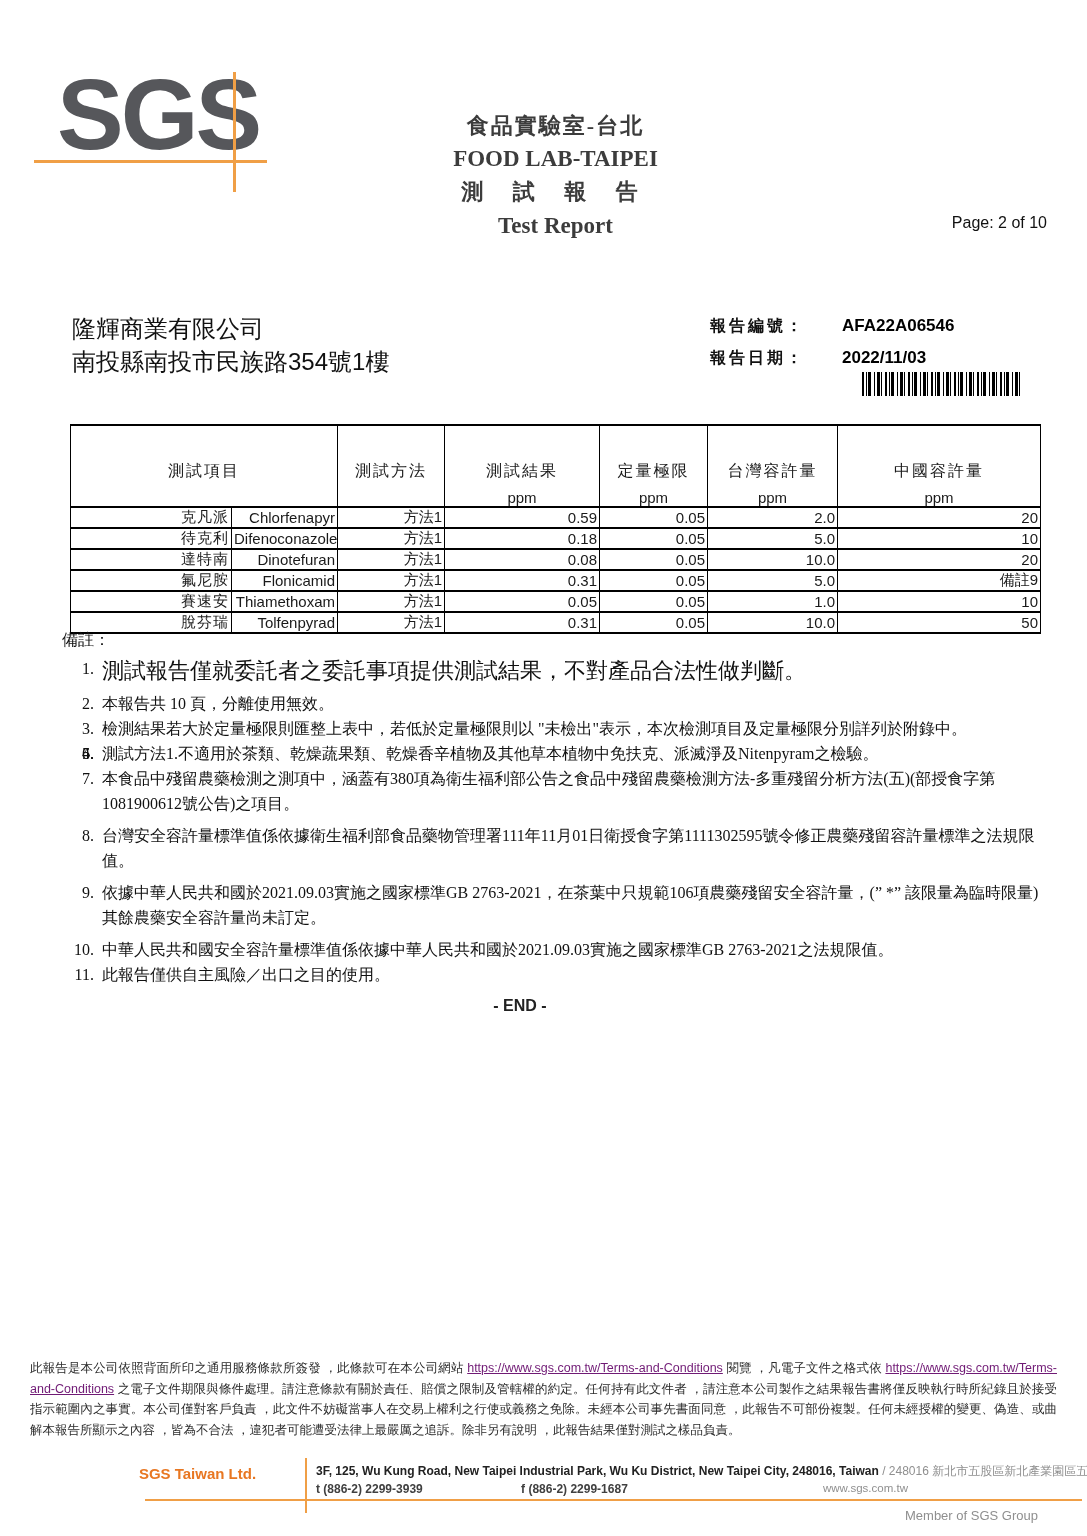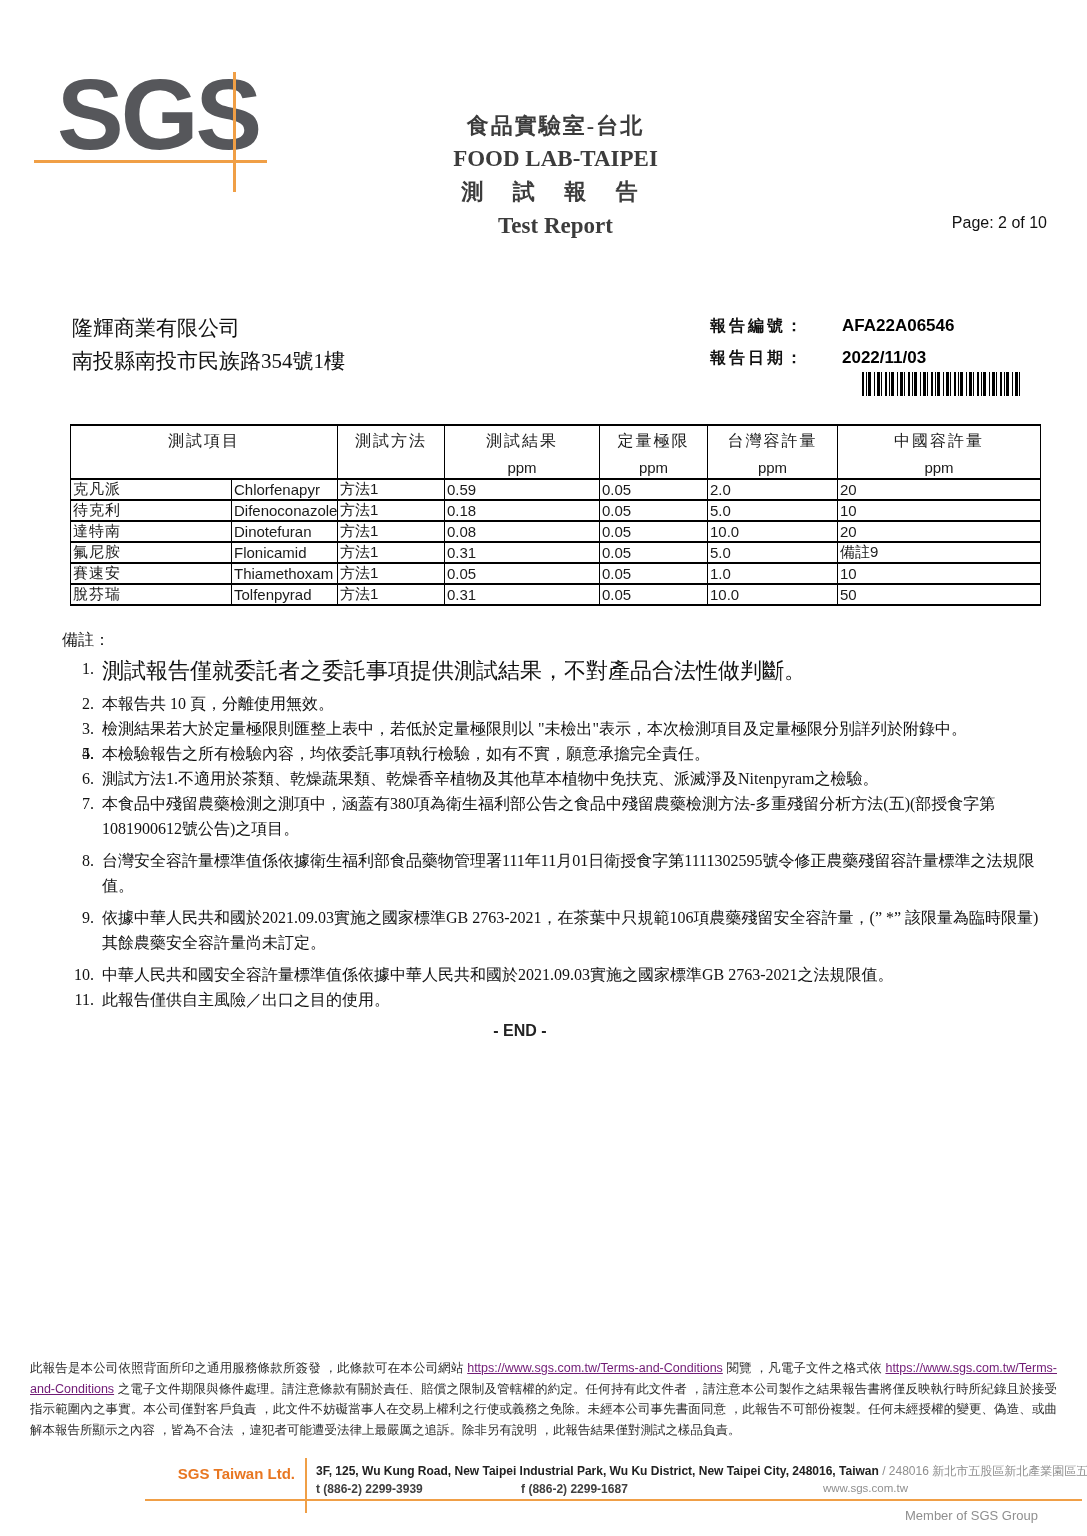--- a/index.html
+++ b/index.html
@@ -19,60 +19,60 @@
   .logo-vline { position:absolute; left:233px; top:72px; width:3px; height:120px; background:#f09f46; }
   .title-block {
     position:absolute; left:0; top:76px; width:100%; padding-left:24px;
     text-align:center; color:#3c3c3c;
   }
   .title-zh  { font-family:"Liberation Serif", serif; font-weight:bold; font-size:22px; line-height:33px; letter-spacing:2px;margin-top:33px; }
   .title-en  { font-family:"Liberation Serif", serif; font-weight:bold; font-size:23px; line-height:33px; }
   .title-zh2 { font-family:"Liberation Serif", serif; font-weight:bold; font-size:22px; line-height:34px; letter-spacing:12px; }
   .page-indicator { position:absolute; top:214px; right:40px; font-size:16px; color:#111; }
   
-  .client-block { position:absolute; left:72px; top:312px; font-family:Liberation Serif, serif; font-size:21px; line-height:33px; color:#111; }
+  .client-block { position:absolute; left:72px; top:312px; font-family:Liberation Sans, sans-serif; font-size:24px; line-height:33px; color:#111; }
   .meta-block { position:absolute; left:710px; top:316px; }
   .meta-row { display:flex; margin-bottom:11px; }
   .meta-label { width:132px; font-family:"Liberation Serif", serif; font-size:16px; letter-spacing:3px; color:#111;font-weight:bold; }
   .meta-value { font-weight:bold; font-size:17px; color:#000; }
   .barcode {
     position:absolute; left:862px; top:372px; width:158px; height:24px;
     background:repeating-linear-gradient(90deg,
       #000 0 2px, #fff 2px 4px, #000 4px 5px, #fff 5px 6px,
       #000 6px 9px, #fff 9px 12px, #000 12px 13px, #fff 13px 15px,
       #000 15px 18px, #fff 18px 19px, #000 19px 20px, #fff 20px 23px);
   }
   
   table.results { position:absolute; left:70px; top:424px; width:970px; border-collapse:collapse; table-layout:fixed; }
   table.results th, table.results td {
     border:1px solid #000; border-top:2px solid #000; border-bottom:2px solid #000;
   }
   table.results th { font-weight:normal; vertical-align:top; padding-top:5px; height:54px; }
-  .th-label { font-family:"Liberation Serif", serif; font-size:16px; letter-spacing:2px; text-align:center; }
+  .th-label { font-family:"Liberation Serif", serif; font-size:16px; letter-spacing:2px; text-align:center;margin-top:30px; }
   .th-unit  { font-family:"Liberation Sans", sans-serif; font-size:15px; text-align:center; margin-top:7px; }
-  table.results td { height:14px; font-size:15px; text-align:left; padding:0 2px;margin-left:17px; }
+  table.results td { height:14px; font-size:15px; text-align:right; padding:0 2px;margin-left:17px; }
   td.cell-en { text-align:left; font-size:14px; padding-left:4px; }
   td.cell-zh { letter-spacing:1px; }
   
   .content { position:absolute; left:62px; top:628px; width:992px; color:#111; }
   .notes-label { font-family:"Liberation Serif", serif; font-size:16px; line-height:24px; }
   .note { position:relative; padding-left:40px; font-family:"Liberation Serif", serif; font-size:16px; line-height:25px; }
   .note-num { position:absolute; left:0; top:0; width:32px; text-align:right; font-family:"Liberation Serif", serif; }
   .note-large { font-size:22px; line-height:32px; margin:3px 0 4px 0; }
   .note-large .note-num { font-size:16px; top:-2px; }
   .note.sp { margin-top:7px; }
   .end-marker { width:916px; text-align:center; font-size:16px; font-weight:bold; color:#222; margin-top:10px; font-family:"Liberation Sans", sans-serif; }
   
   .legal {
     position:absolute; left:30px; top:1358px; width:1027px;
     font-size:12.5px; line-height:20.5px; text-align:justify; color:#2b2b2b;
   }
   .legal .link { color:#701a75; text-decoration:underline; }
   
-  .f-company-en { position:absolute; left:100px; top:1465px; width:195px; text-align:right; color:#e87722; font-weight:bold; font-size:15px; }
+  .f-company-en { position:absolute; left:100px; top:1465px; width:195px; text-align:center; color:#e87722; font-weight:bold; font-size:15px; }
   .f-company-zh { position:absolute; left:85px; top:1548px; width:210px; text-align:right; font-family:"Liberation Serif", serif; font-size:15px; letter-spacing:2px; color:#222; }
   .f-vline { position:absolute; left:305px; top:1458px; width:2px; height:55px; background:#f09f46; }
   .f-hline { position:absolute; left:145px; top:1499px; width:937px; height:2px; background:#f09f46; }
   .f-address { position:absolute; left:316px; top:1463px; font-size:12px; color:#222; font-weight:bold; white-space:nowrap; }
   .f-address .addr-zh { font-weight:normal; color:#8f8f8f; }
   .f-phones { position:absolute; left:316px; top:1482px; font-size:12px; font-weight:bold; color:#404040; }
   .f-fax { margin-left:95px; }
   .f-web { position:absolute; left:823px; top:1482px; font-size:11.5px; color:#8f8f8f; }
   .f-member { position:absolute; left:905px; top:1508px; font-size:13px; color:#8f8f8f; }
 </style>
@@ -218,21 +218,20 @@
     </div>
     <div class="note">
       <span class="note-num">3.</span>
       <span>檢測結果若大於定量極限則匯整上表中，若低於定量極限則以 "未檢出"表示，本次檢測項目及定量極限分別詳列於附錄中。</span>
     </div>
     <div class="note">
       <span class="note-num">4.</span>
     </div>
     <div class="note">
       <span class="note-num">5.</span>
-      <span>本檢驗報告之所有檢驗內容，均依委託事項執行檢驗，如有不實，願意承擔完全責任。</span>
     </div>
     <div class="note">
       <span class="note-num">6.</span>
       <span>測試方法1.不適用於茶類、乾燥蔬果類、乾燥香辛植物及其他草本植物中免扶克、派滅淨及Nitenpyram之檢驗。</span>
     </div>
     <div class="note">
       <span class="note-num">7.</span>
       <span>本食品中殘留農藥檢測之測項中，涵蓋有380項為衛生福利部公告之食品中殘留農藥檢測方法-多重殘留分析方法(五)(部授食字第1081900612號公告)之項目。</span>
     </div>
     <div class="note sp">

